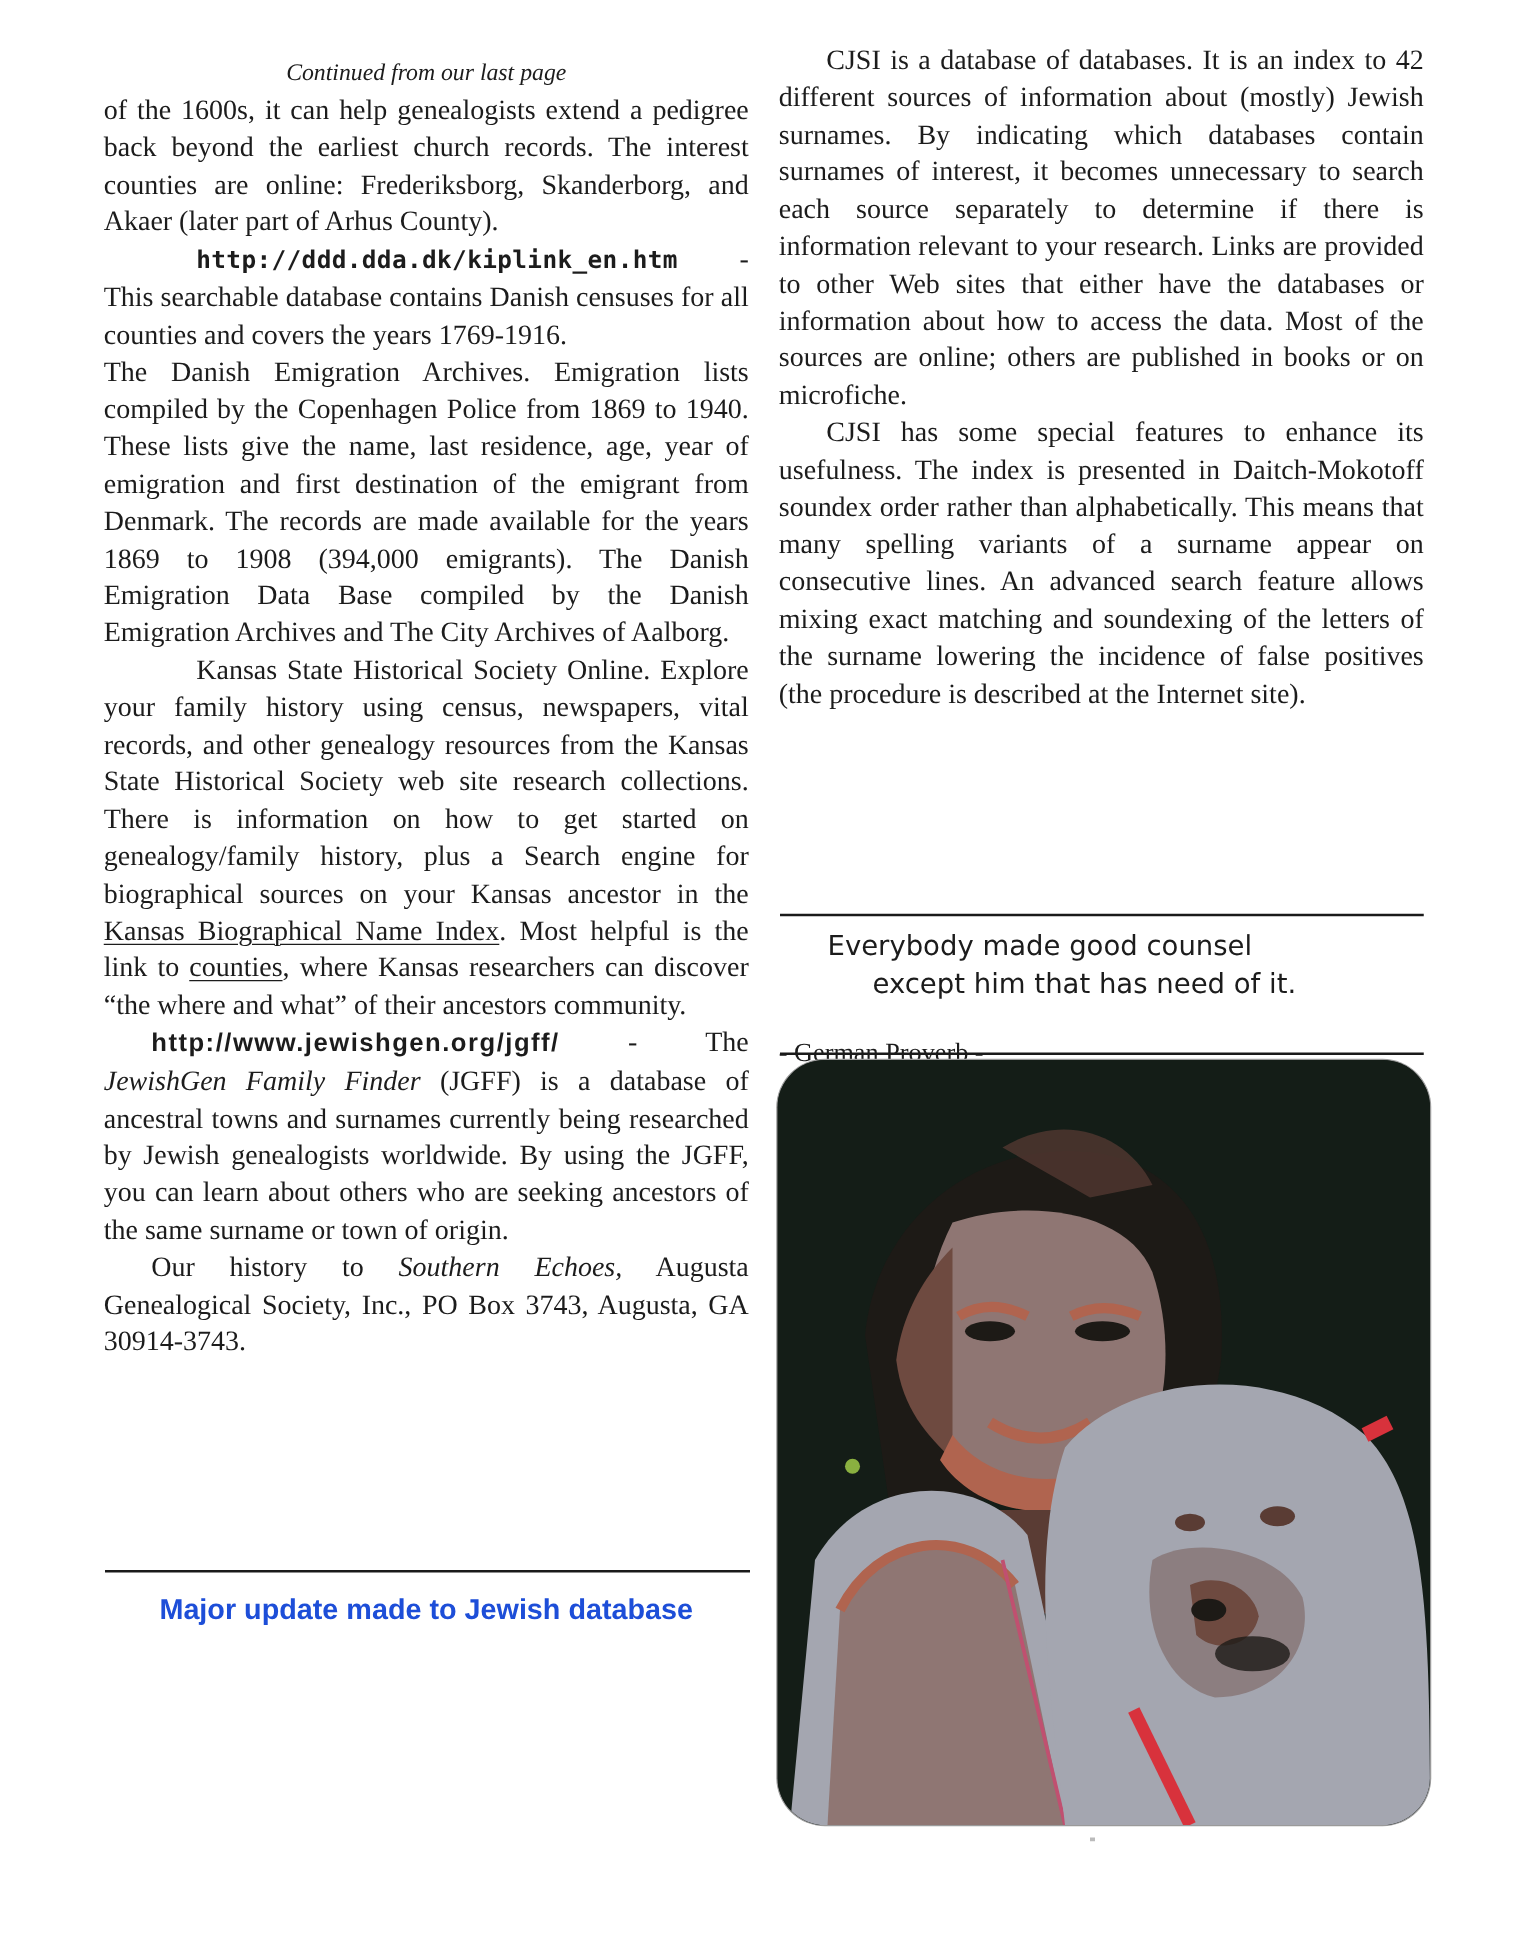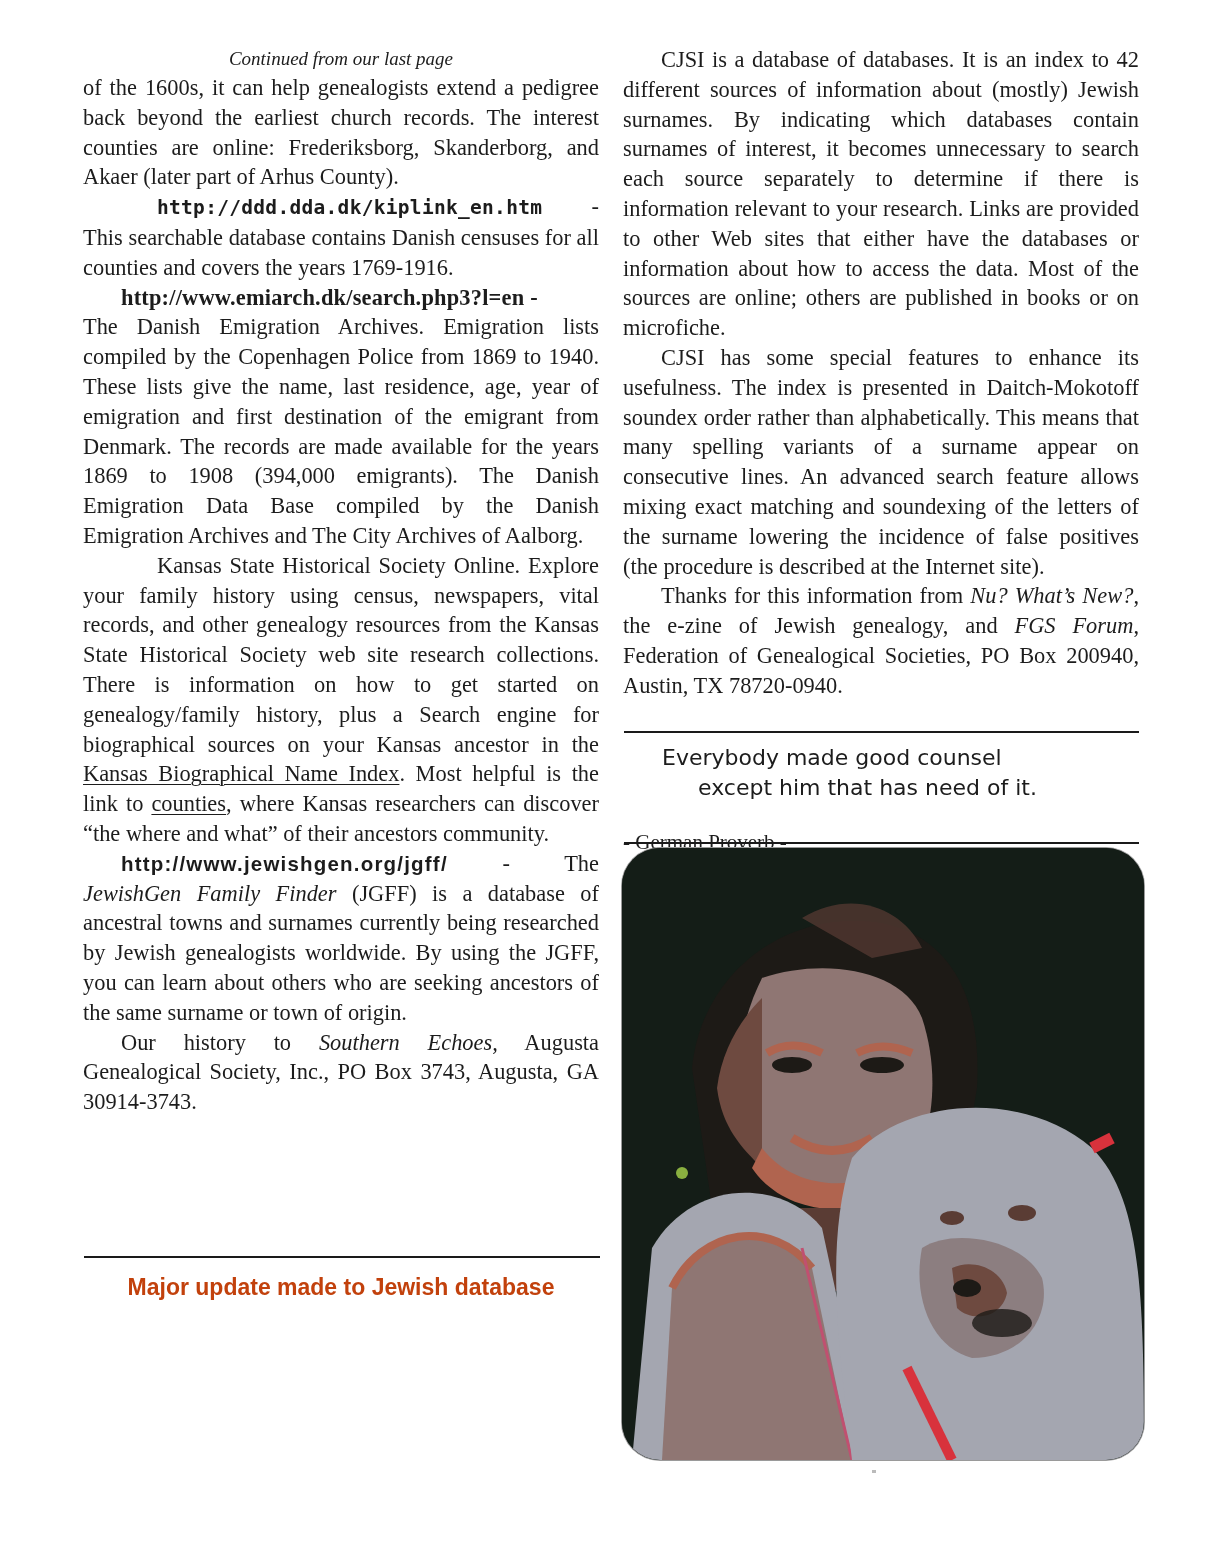--- a/index.html
+++ b/index.html
@@ -10,78 +10,76 @@
     }
     .col {
       position: absolute;
       width: 516px;
       font-size: 22.4px;
       line-height: 29.8px;
       text-align: justify;
       hyphens: none;
     }
     #left { left: 83px; top: 44px; }
-    #right { left: 623px; top: 45px; }
+    #right { left: 623px; top: 33px; }
     .continued {
       font-style: italic; font-size: 19px; line-height: 30px;
       margin: 0 0 -1px 0; text-align: center;
     }
     p { margin: 0; }
     .indent { text-indent: 38px; }
     .url {
       font-weight: bold;
       font-family: "Liberation Serif", serif;
       letter-spacing: 0.2px;
     }
     .ks-indent { text-indent: 74px; }
     .u { text-decoration: underline; text-decoration-thickness: 1px; text-underline-offset: 3px; }
     em { font-style: italic; }
     .rule {
       position: absolute; height: 2px; background: #1a1a1a;
     }
     .heading {
       font-family: "Liberation Sans", "DejaVu Sans", sans-serif;
       font-weight: bold; font-size: 23px; line-height: 30px;
-      text-align: center; margin: 0; color: #c2410c;
+      text-align: center; margin: 0; color: #1d4ed8;
     }
     .q1 { position: absolute; left: 662px; top: 745px; font-size: 22px; font-family: "DejaVu Sans", sans-serif; white-space: nowrap; }
     .q2 { position: absolute; left: 698px; top: 775px; font-size: 22px; font-family: "DejaVu Sans", sans-serif; white-space: nowrap; }
     .q3 { position: absolute; left: 623px; width: 516px; top: 806px; font-size: 21px; text-align: left; font-family: "Liberation Serif", serif; margin-top: 24px; }
     .photo {
       position: absolute; left: 622px; top: 848px; width: 522px; height: 612px;
       border-radius: 38px; overflow: hidden; background: #141d17;
       box-shadow: 0 0 0 1px #9a9a9a;
     }
     .photo svg { display: block; }
     .speck { position: absolute; left: 872px; top: 1470px; width: 4px; height: 3px; background: #bbb; }
   </style>
 </head>
 <body>
 
 <div id="left" class="col">
   <p class="continued">Continued from our last page</p>
   <p>of the 1600s, it can help genealogists extend a pedigree back beyond the earliest church records.  The interest counties are online: Frederiksborg, Skanderborg, and Akaer (later part of Arhus County).</p>
   <p class="indent"><span class="url" style="font-family:'DejaVu Sans Mono','Liberation Mono',monospace;font-size:19.5px;letter-spacing:0.3px;margin-left:36px;">http://ddd.dda.dk/kiplink_en.htm</span><span> - This searchable database contains Danish censuses for all counties and covers the years 1769-1916.</span></p>
-  <p class="indent"><span class="url">http://www.emiarch.dk/search.php3?l=en</span><span class="url"> -</span></p>
   <p>The Danish Emigration Archives.  Emigration lists compiled by the Copenhagen Police from 1869 to 1940.  These lists give the name, last residence, age, year of emigration and first destination of the emigrant from Denmark.  The records are made available for the years 1869 to 1908 (394,000 emigrants). The Danish Emigration Data Base compiled by the Danish Emigration Archives and The City Archives of Aalborg.</p>
   <p class="ks-indent"><span>Kansas State Historical Society Online.  Explore your family history using census, newspapers, vital records, and other genealogy resources from the Kansas State Historical Society web site research collections.  There is information on how to get started on genealogy/family history, plus a Search engine for biographical sources on your Kansas ancestor in the </span><span class="u">Kansas Biographical Name Index</span><span>.  Most helpful is the link to </span><span class="u">counties</span><span>, where Kansas researchers can discover “the where and what” of their ancestors community.</span></p>
   <p class="indent"><span class="url" style="font-family:'Liberation Sans','DejaVu Sans',sans-serif;font-size:20.5px;letter-spacing:1.2px;">http://www.jewishgen.org/jgff/</span><span>  -  The </span><em>JewishGen Family Finder</em><span> (JGFF) is a database of ancestral towns and surnames currently being researched by Jewish genealogists worldwide.  By using the JGFF, you can learn about others who are seeking ancestors of the same surname or town of origin.</span></p>
   <p class="indent"><span>Our history to </span><em>Southern Echoes,</em><span> Augusta Genealogical Society, Inc., PO Box 3743, Augusta, GA 30914-3743.</span></p>
 </div>
 
 <div class="rule" style="left:84px; top:1256px; width:516px;"></div>
 
 <div class="col" style="left:83px; top:1272px;">
   <h2 class="heading">Major update made to Jewish database</h2>
 </div>
 
 <div id="right" class="col">
   <p class="indent">CJSI is a database of databases.  It is an index to 42 different sources of information about (mostly) Jewish surnames.  By indicating which databases contain surnames of interest, it becomes unnecessary to search each source separately to determine if there is information relevant to your research.  Links are provided to other Web sites that either have the databases or information about how to access the data.  Most of the sources are online; others are published in books or on microfiche.</p>
   <p class="indent">CJSI has some special features to enhance its usefulness.  The index is presented in Daitch-Mokotoff soundex order rather than alphabetically. This means that many spelling variants of a surname appear on consecutive lines.  An advanced search feature allows mixing exact matching and soundexing of the letters of the surname lowering the incidence of false positives (the procedure is described at the Internet site).</p>
-  <p class="indent"><span>Thanks for this information from </span><em>Nu? What’s New?</em><span>, the e-zine of Jewish genealogy, and </span><em>FGS Forum</em><span>, Federation of Genealogical Societies, PO Box 200940, Austin, TX 78720-0940.</span></p>
 </div>
 
 <div class="rule" style="left:624px; top:731px; width:515px;"></div>
 <div class="q1">Everybody made good counsel</div>
 <div class="q2">except him that  has need of it.</div>
 <div class="q3">- German Proverb -</div>
 <div class="rule" style="left:624px; top:842px; width:515px;"></div>
 
 <div class="photo">
   <svg width="522" height="612" viewBox="0 0 522 612">

